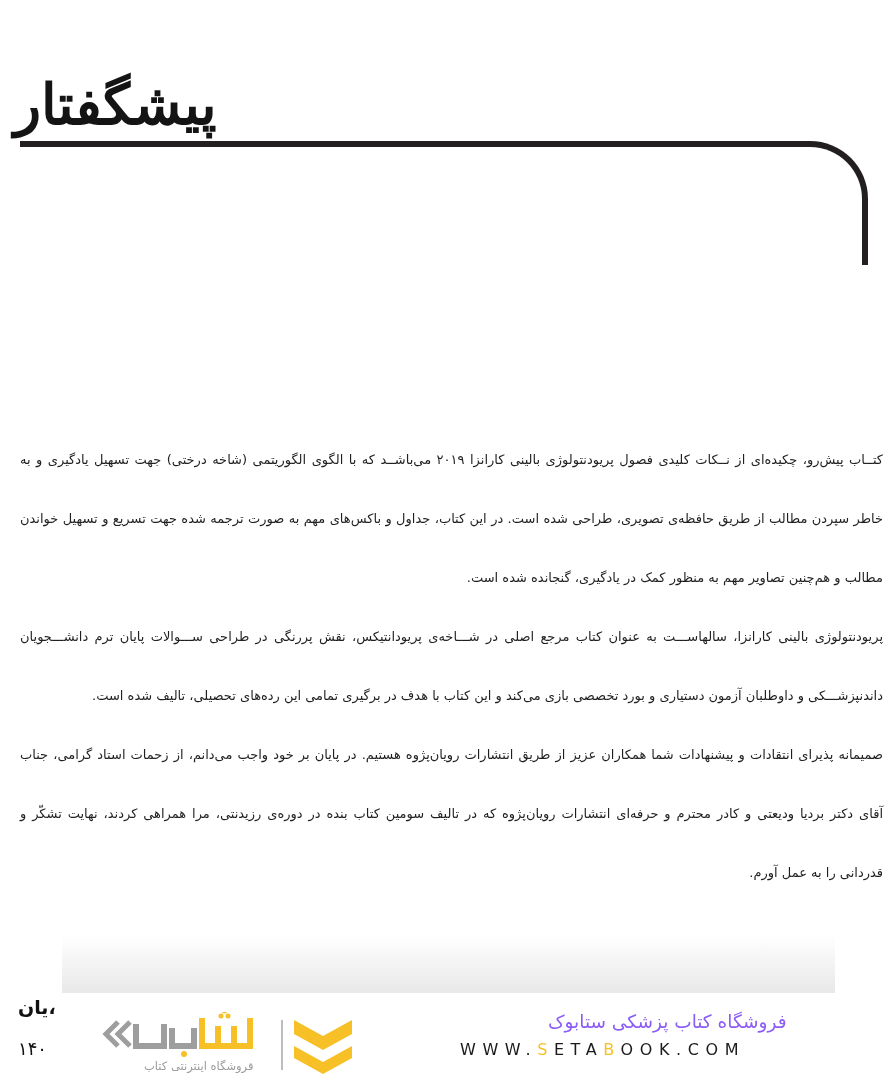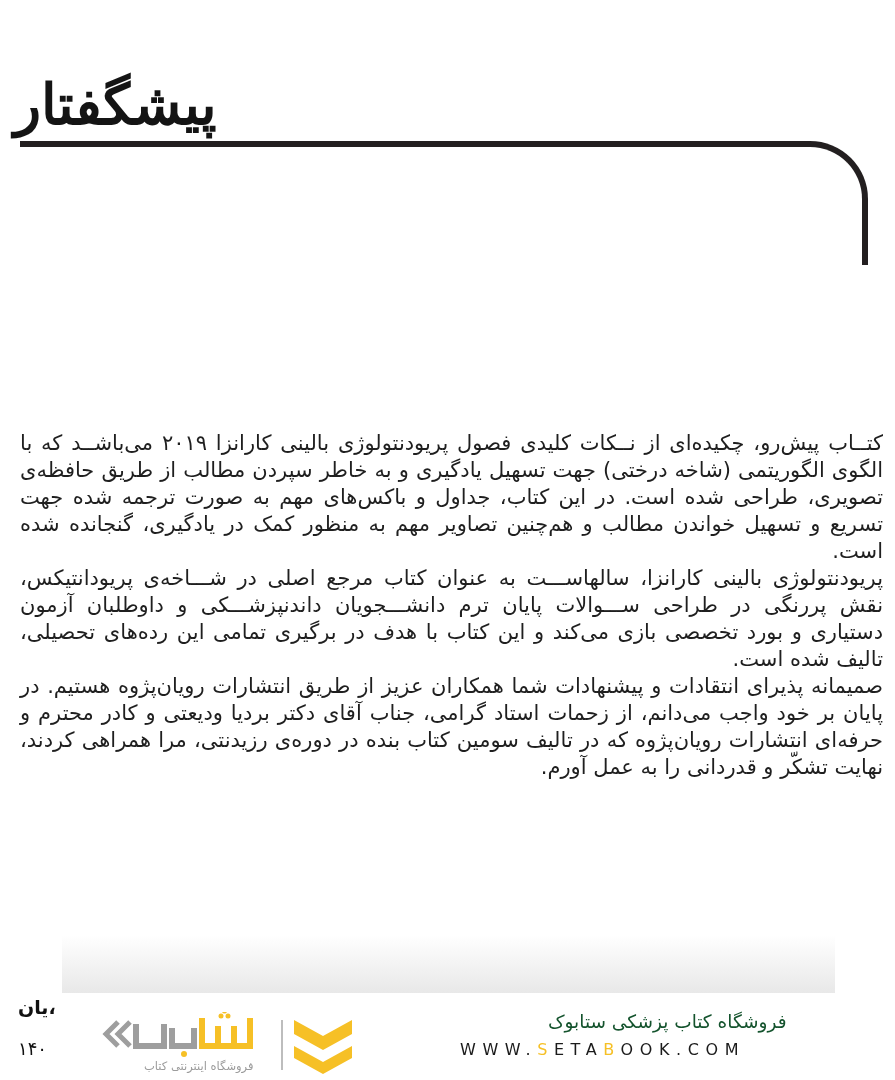--- a/index.html
+++ b/index.html
@@ -53,22 +53,22 @@
     }
     .poem span { display: inline-block; }
     .body-text {
       position: absolute;
       left: 20px;
       top: 430px;
       width: 863px;
       direction: rtl;
       text-align: justify;
       font-family: "DejaVu Sans", sans-serif;
-      font-size: 21px;
-      line-height: 27px;
+      font-size: 13px;
+      line-height: 59px;
       color: #1f1f1f;
     }
     .body-text p {
       margin: 0;
       text-align: justify;
       text-align-last: right;
     }
     .watermark-banner {
       position: absolute;
       left: 62px;
@@ -126,21 +126,21 @@
       color: #9c9c9c;
       white-space: nowrap;
     }
     .store-name {
       position: absolute;
       left: 548px;
       top: 1011px;
       direction: rtl;
       font-family: "DejaVu Sans", sans-serif;
       font-size: 18.5px;
-      color: #14532d;
+      color: #8b5cf6;
       white-space: nowrap;
     }
     .store-url {
       position: absolute;
       left: 460px;
       top: 1040px;
       font-family: "DejaVu Sans", sans-serif;
       font-size: 16px;
       letter-spacing: 6.6px;
       color: #1b1b1b;

